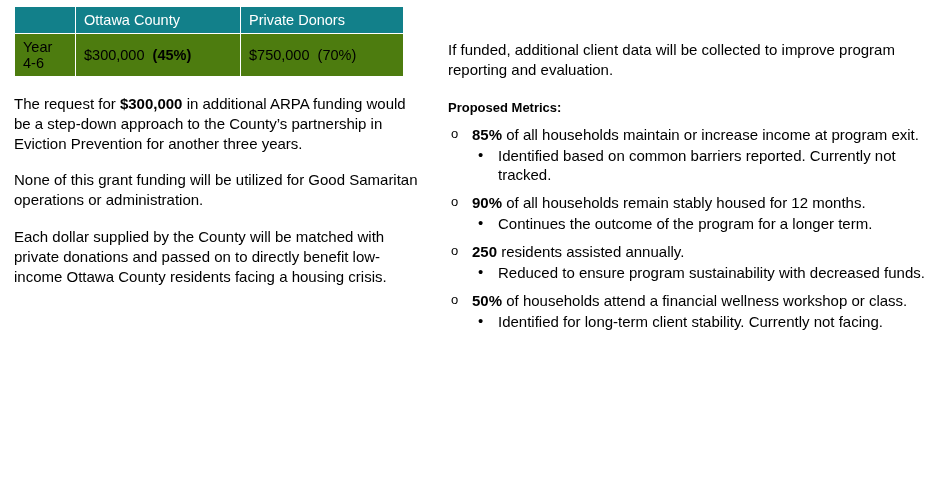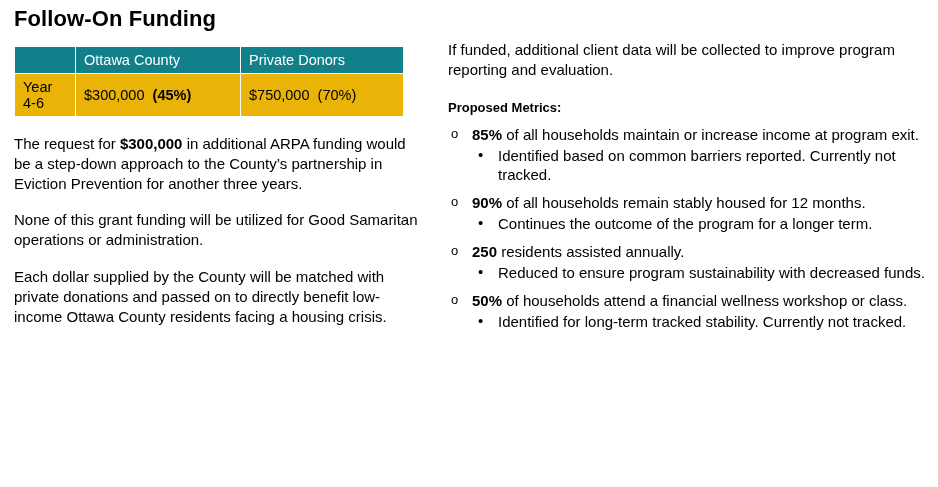--- a/index.html
+++ b/index.html
@@ -57,21 +57,21 @@
     font-weight: normal;
     font-size: 14.5px;
   }
   table.funding thead th.corner {
     background: #12808a;
   }
   table.funding tbody tr.band-a td {
     background: #d8e7e7;
   }
   table.funding tbody tr.band-b td {
-    background: #eab308;
+    background: #4d7c0f;
   }
   table.funding td.label {
     width: 96px;
   }
   table.funding th.col2, table.funding td.c2 { width: 148px; }
   table.funding th.col3, table.funding td.c3 { width: 146px; }
   .para {
     font-size: 15px;
     line-height: 1.32;
     margin: 17px 0 0 0;
@@ -127,21 +127,20 @@
   }
   b { font-weight: bold; }
 </style>
 </head>
 <body>
 
 <div class="slide">
 
   <div class="left-col">
 
-    <h1 class="slide-title">Follow-On Funding</h1>
 
     <table class="funding">
       <thead>
         <tr>
           <th class="corner"></th>
           <th class="col2">Ottawa County</th>
           <th class="col3">Private Donors</th>
         </tr>
       </thead>
       <tbody>
@@ -201,21 +200,21 @@
           </li>
         </ul>
       </li>
 
       <li>
         <span class="marker">o</span>
         <b>50%</b><span> of households attend a financial wellness workshop or class.</span>
         <ul class="sub">
           <li>
             <span class="marker">•</span>
-            <span>Identified for long-term tracked stability. Currently not tracked.</span>
+            <span>Identified for long-term client stability. Currently not facing.</span>
           </li>
         </ul>
       </li>
 
     </ul>
 
   </div>
 
 </div>
 

